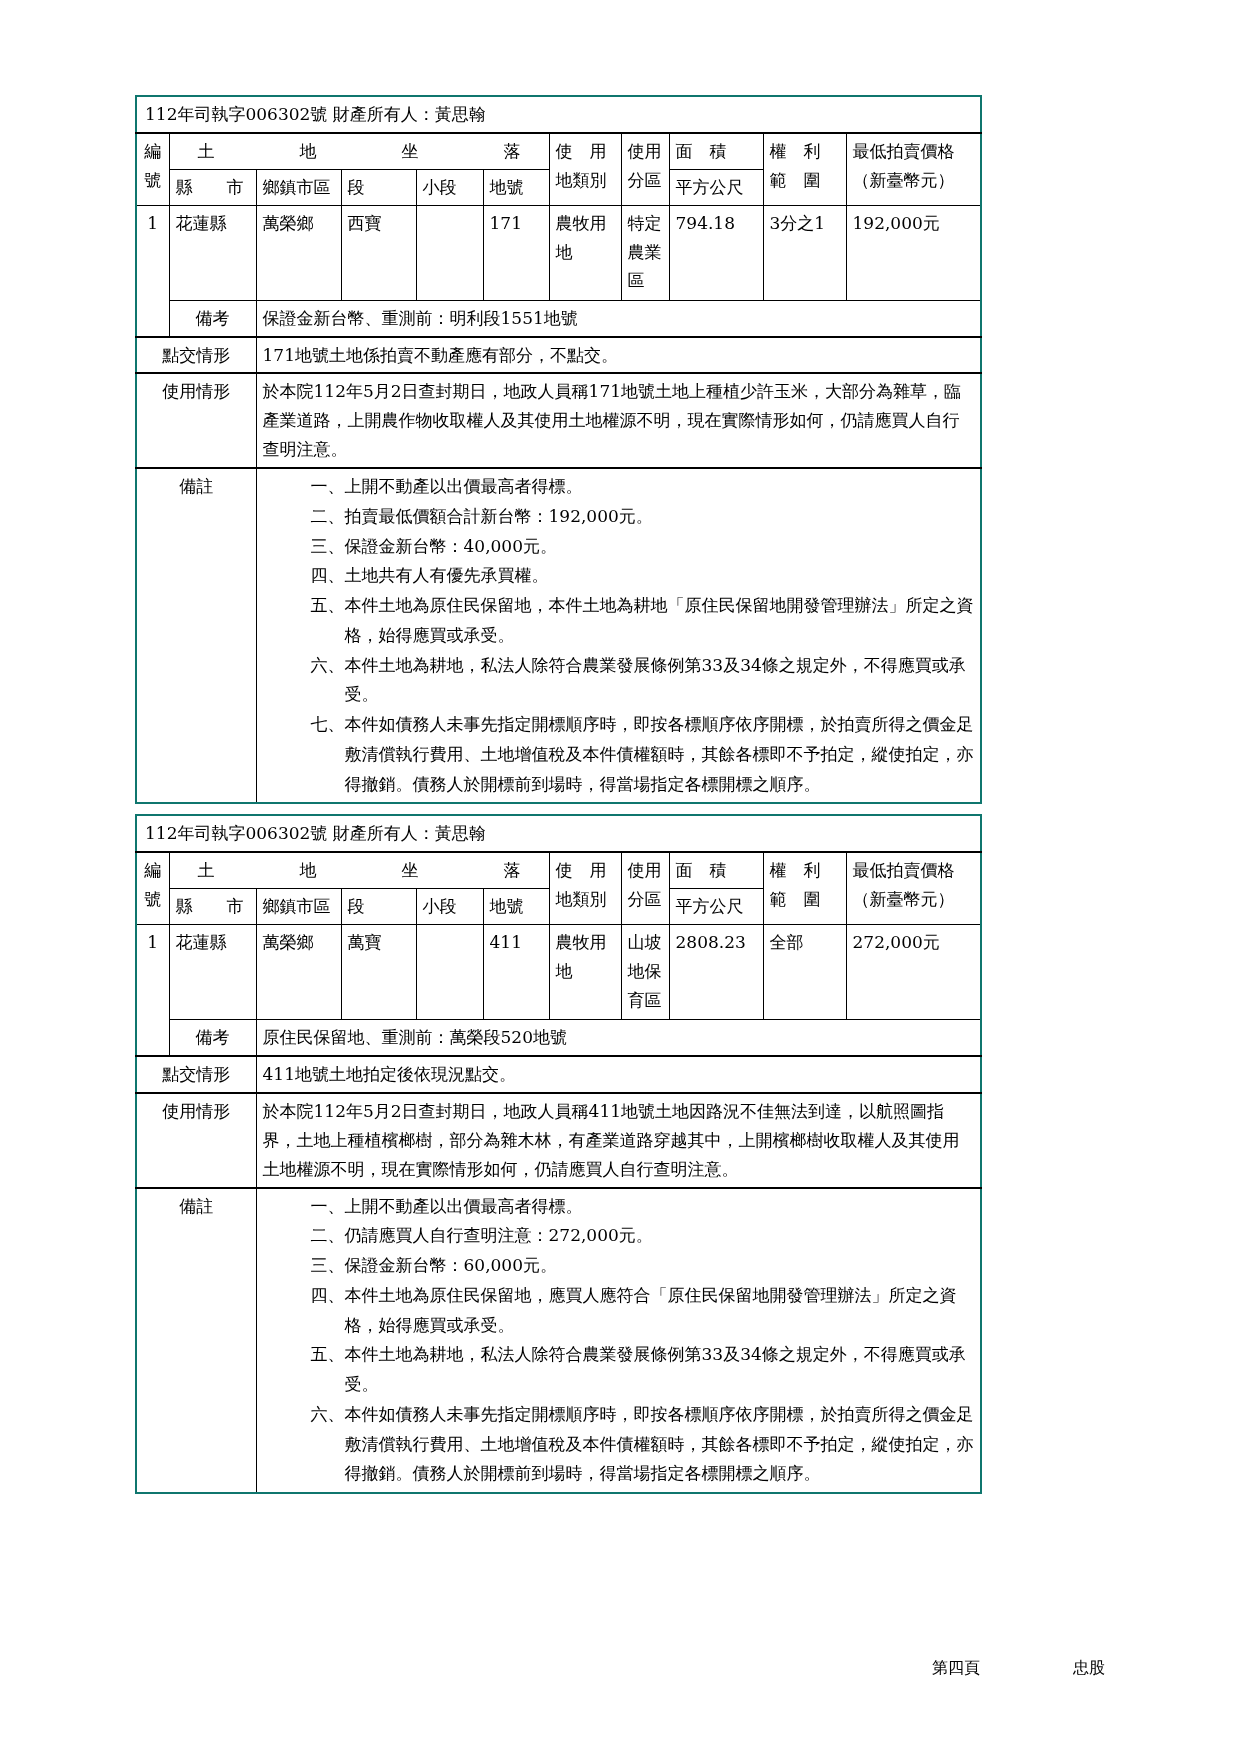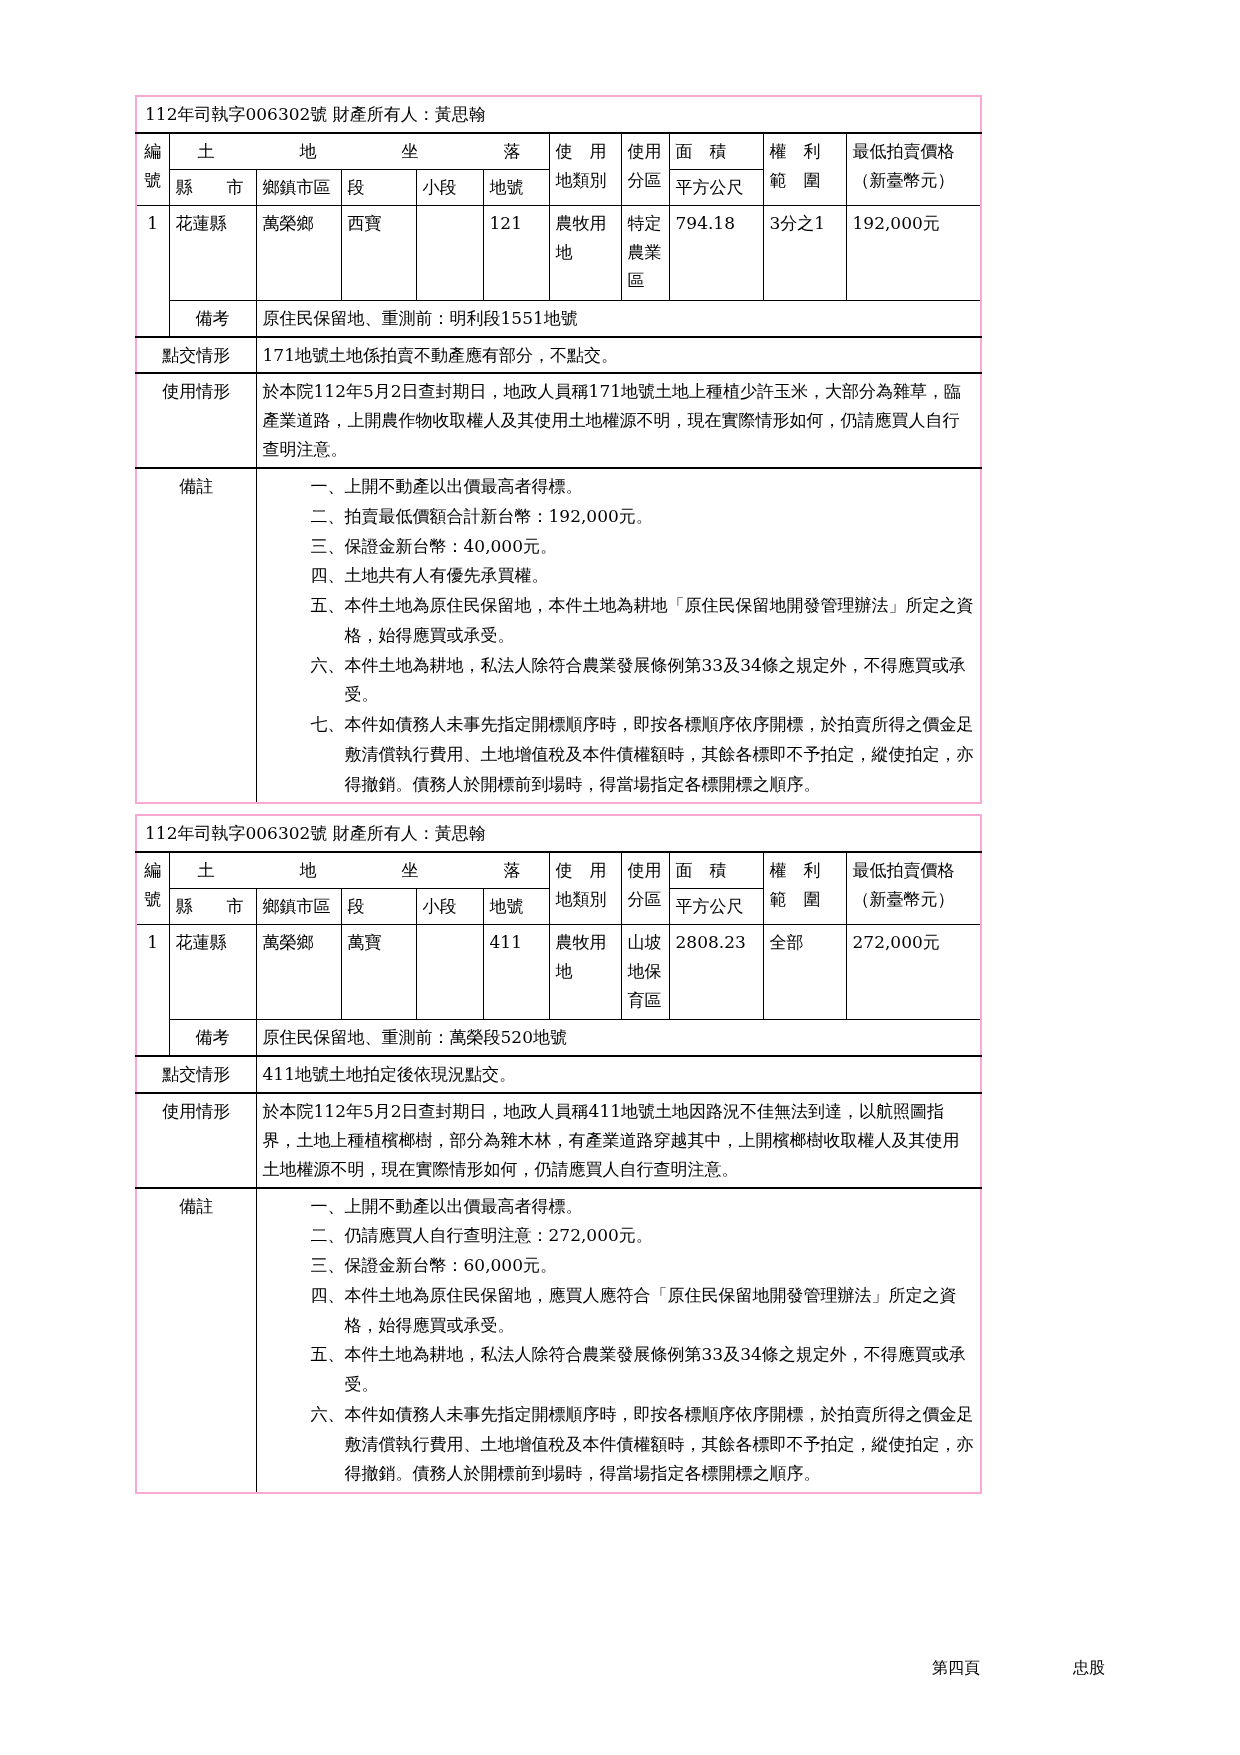--- a/index.html
+++ b/index.html
@@ -15,21 +15,21 @@
     width:845px; margin-left:135px;
     font-size:17px; line-height:1.7;
   }
   table.auction-table td {
     border:1px solid #000;
     padding:3px 6px;
     vertical-align:top;
     overflow:hidden;
     word-break:break-all;
   }
-  table.auction-table { border:2px solid #f9a8d4; }
+  table.auction-table { border:2px solid #0f766e; }
   .t1 { margin-top:95px; }
   .t2 { margin-top:10px; }
 
   tr.title-row { height:35px; }
   tr.title-row td { border-bottom:2px solid #000; padding-left:8px; }
   tr.hdr { height:33px; }
   tr.data-row { height:95px; }
   tr.remark-row { height:32px; }
   tr.handover-row { height:34px;border-radius:8px; }
   tr.handover-row td, tr.usage-row td, tr.notes-row td { border-top:2px solid #000; }
@@ -97,30 +97,30 @@
         <td>小段</td>
         <td>地號</td>
         <td>平方公尺</td>
       </tr>
       <tr class="data-row">
         <td rowspan="2" class="c">1</td>
         <td>花蓮縣</td>
         <td>萬榮鄉</td>
         <td>西寶</td>
         <td></td>
-        <td>121</td>
+        <td>171</td>
         <td>農牧用地</td>
         <td>特定農業區</td>
         <td>794.18</td>
         <td>3分之1</td>
         <td>192,000元</td>
       </tr>
       <tr class="remark-row">
         <td class="c">備考</td>
-        <td colspan="9">原住民保留地、重測前：明利段1551地號</td>
+        <td colspan="9">保證金新台幣、重測前：明利段1551地號</td>
       </tr>
       <tr class="handover-row">
         <td colspan="2" class="c">點交情形</td>
         <td colspan="9">171地號土地係拍賣不動產應有部分，不點交。</td>
       </tr>
       <tr class="usage-row">
         <td colspan="2" class="c">使用情形</td>
         <td colspan="9">於本院112年5月2日查封期日，地政人員稱171地號土地上種植少許玉米，大部分為雜草，臨產業道路，上開農作物收取權人及其使用土地權源不明，現在實際情形如何，仍請應買人自行查明注意。</td>
       </tr>
       <tr class="notes-row">

